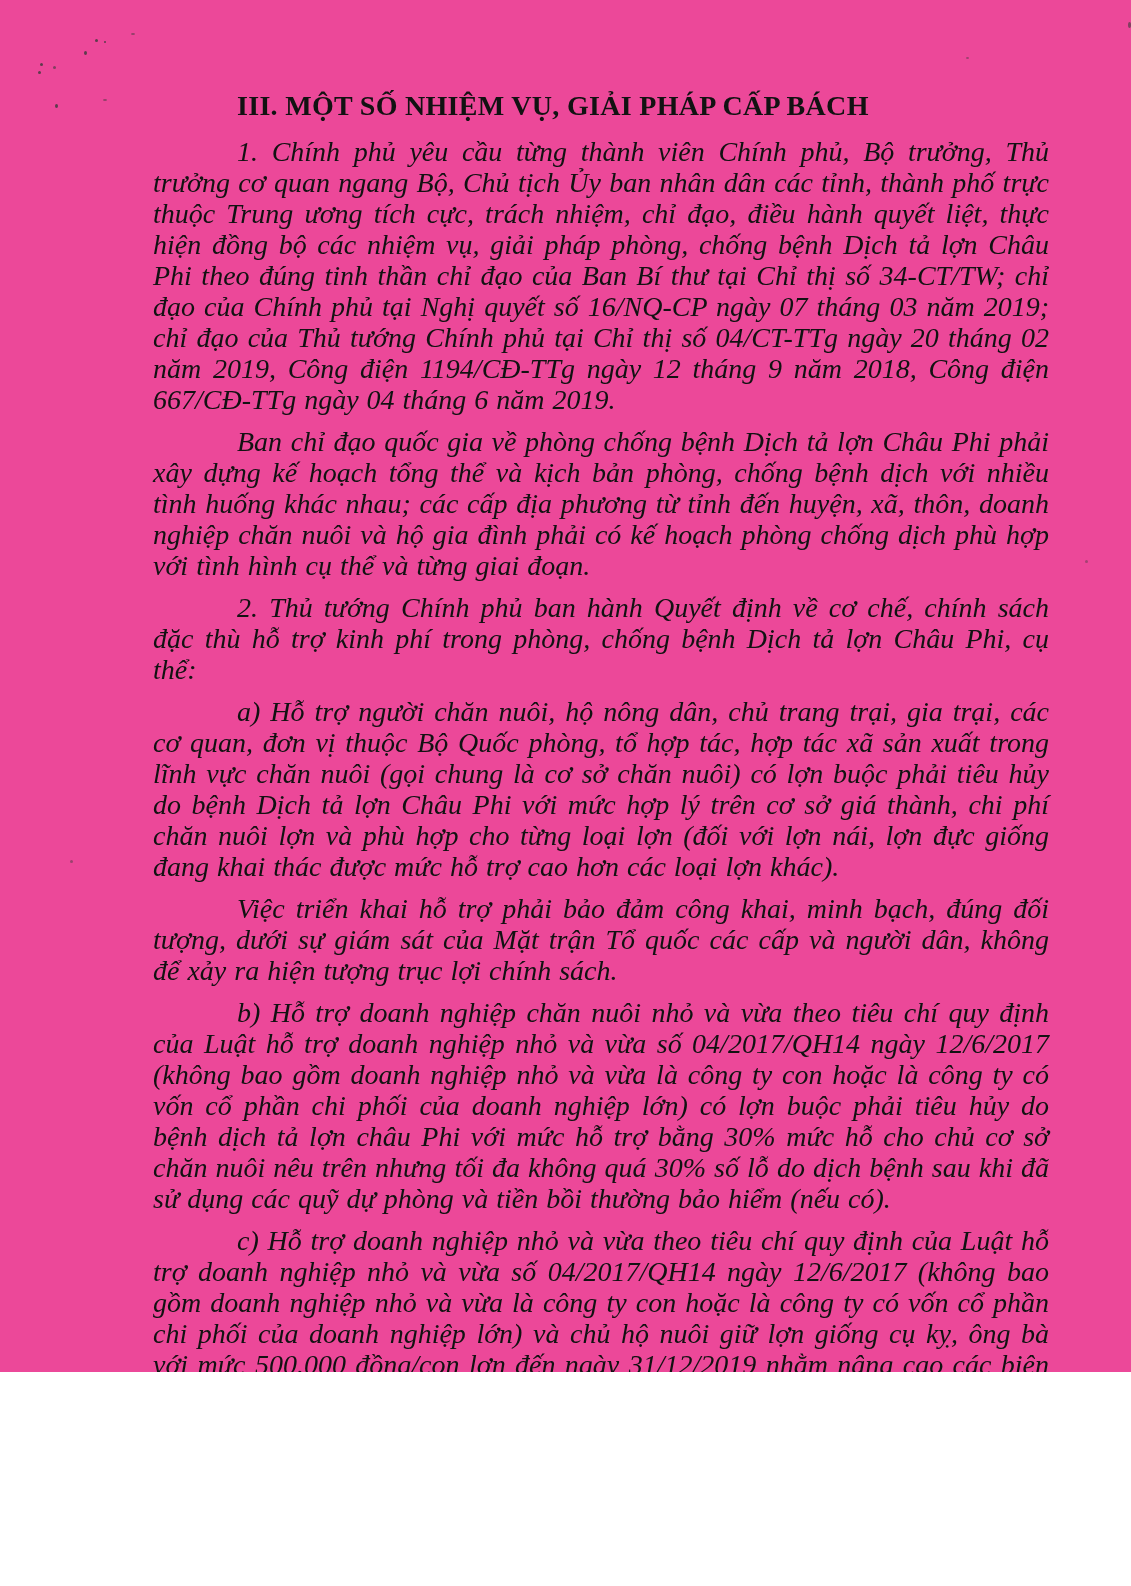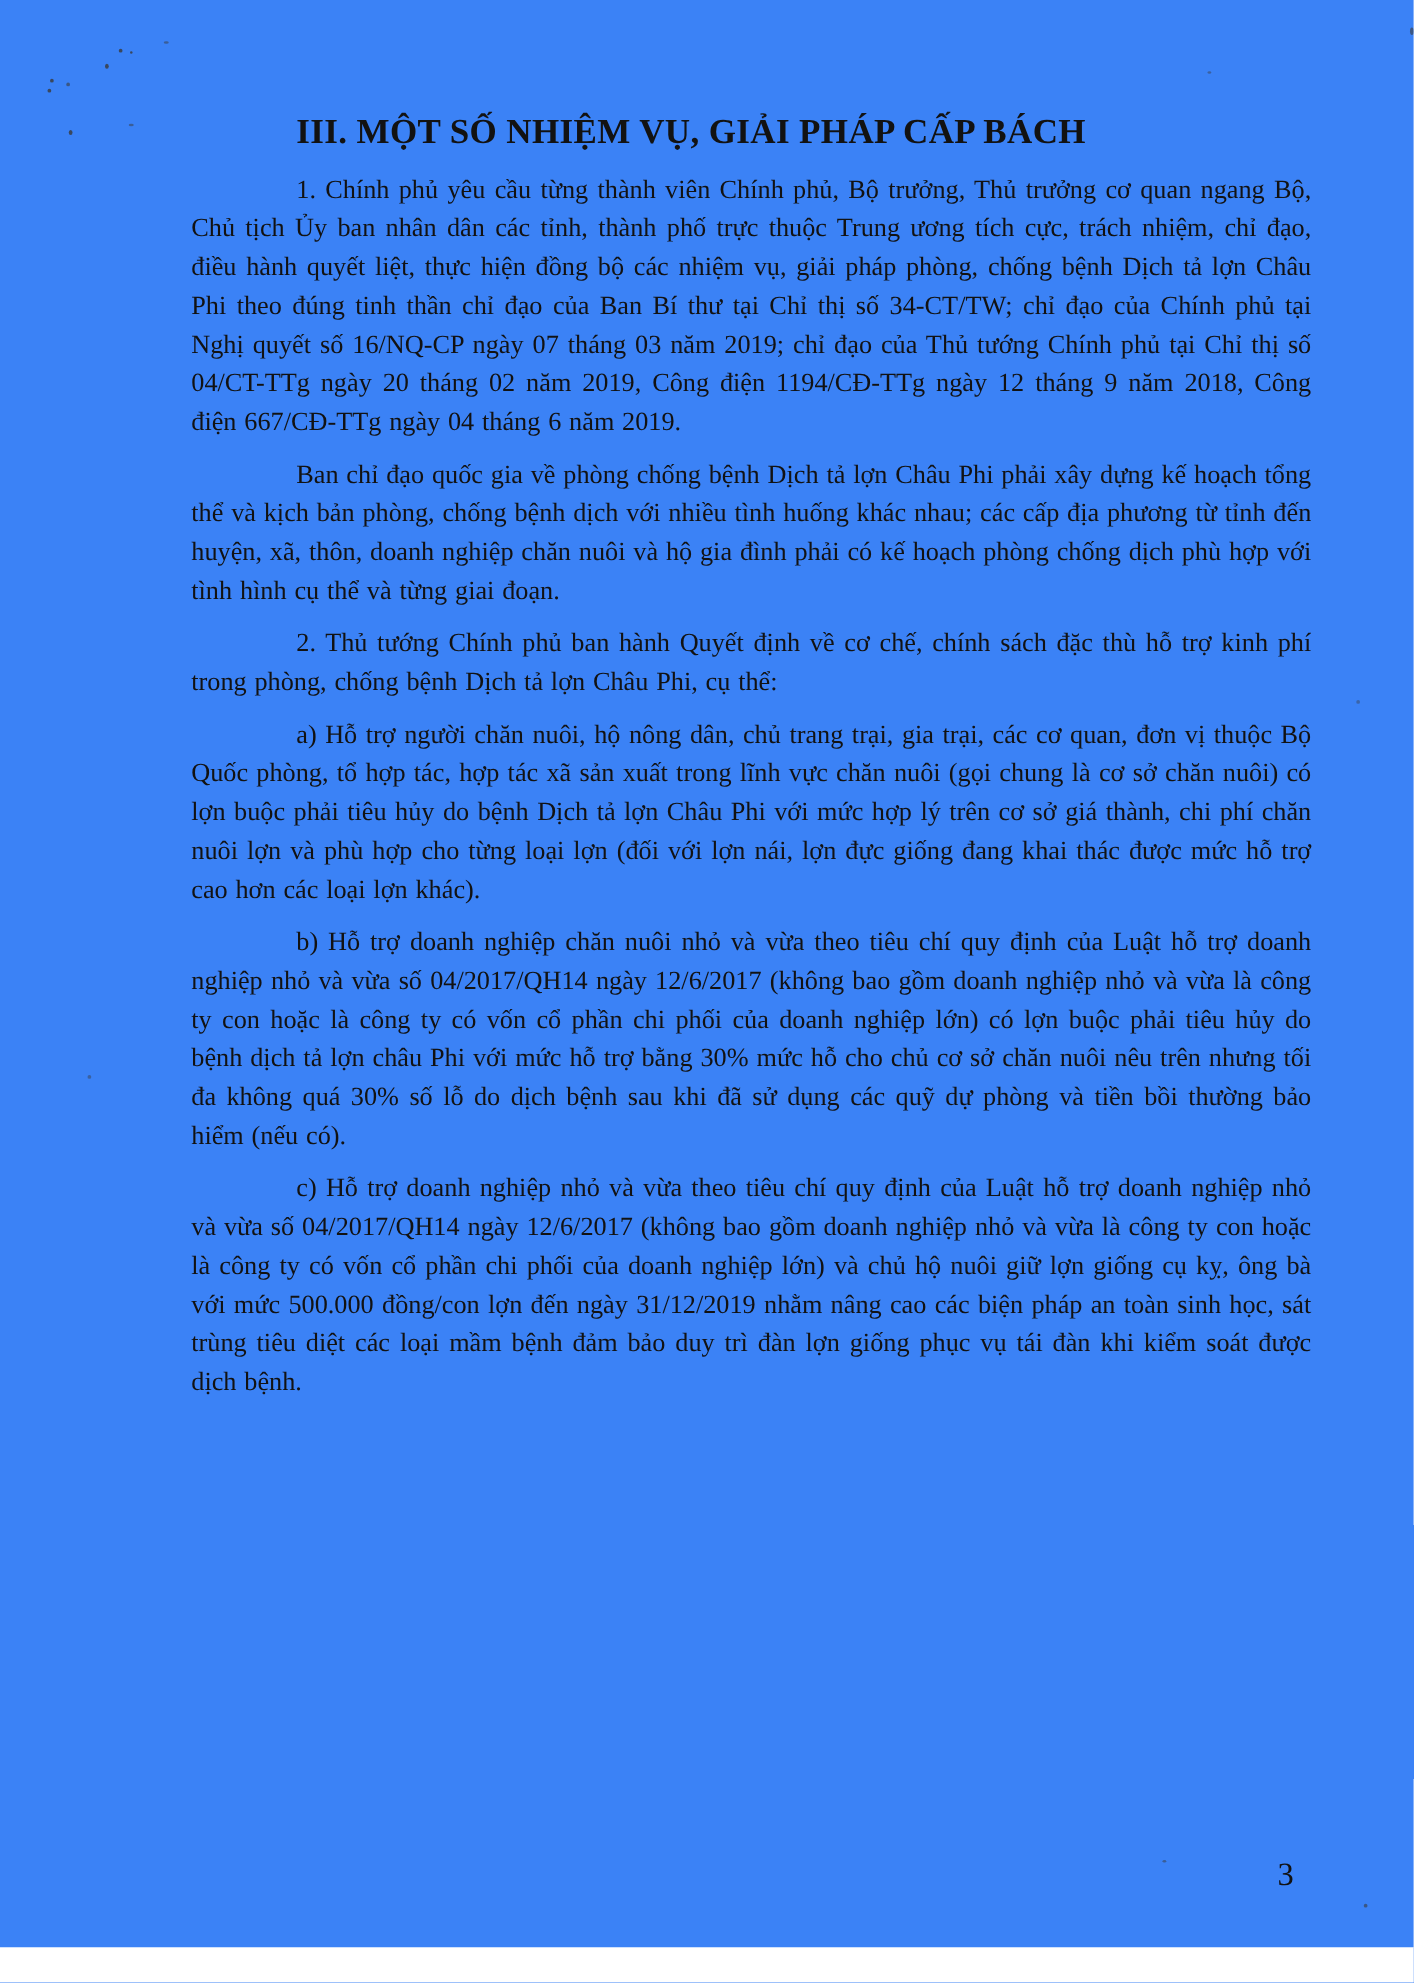--- a/index.html
+++ b/index.html
@@ -3,47 +3,48 @@
 <meta charset="utf-8">
 <style>
   html, body {
     margin: 0;
     padding: 0;
     background: #ffffff;
   }
   .page {
     position: relative;
     width: 1131px;
-    height: 1558px;
-    background: #3b82f6;
+    height: 1372px;
+    background: #ec4899;
     overflow: hidden;
     font-family: "Liberation Serif", "DejaVu Serif", serif;
     color: #121212;
   }
   .content {
     position: absolute;
     left: 153px;
     top: 90px;
     width: 896px;
   }
   .heading {
     font-size: 28px;
     font-weight: bold;
     margin: 0 0 14px 0;
     padding-left: 84px;
     letter-spacing: 0.3px;
     white-space: nowrap;
   }
   .para {
-    font-size: 21px;
+    font-size: 28px;
     line-height: 31px;
     text-align: justify;
     text-indent: 84px;
     margin: 0 0 11px 0;
     word-spacing: 1px;
+    font-style: italic;
   }
   .page-number {
     position: absolute;
     left: 1022px;
     top: 1485px;
     font-size: 26px;
   }
   
   .speck {
     position: absolute;
@@ -88,18 +89,19 @@
   <span class="speck s14"></span>
   <span class="speck s15"></span>
 
   <div class="content">
     <div class="heading">III. MỘT SỐ NHIỆM VỤ, GIẢI PHÁP CẤP BÁCH</div>
 
     <p class="para">1. Chính phủ yêu cầu từng thành viên Chính phủ, Bộ trưởng, Thủ trưởng cơ quan ngang Bộ, Chủ tịch Ủy ban nhân dân các tỉnh, thành phố trực thuộc Trung ương tích cực, trách nhiệm, chỉ đạo, điều hành quyết liệt, thực hiện đồng bộ các nhiệm vụ, giải pháp phòng, chống bệnh Dịch tả lợn Châu Phi theo đúng tinh thần chỉ đạo của Ban Bí thư tại Chỉ thị số 34-CT/TW; chỉ đạo của Chính phủ tại Nghị quyết số 16/NQ-CP ngày 07 tháng 03 năm 2019; chỉ đạo của Thủ tướng Chính phủ tại Chỉ thị số 04/CT-TTg ngày 20 tháng 02 năm 2019, Công điện 1194/CĐ-TTg ngày 12 tháng 9 năm 2018, Công điện 667/CĐ-TTg ngày 04 tháng 6 năm 2019.</p>
     <p class="para">Ban chỉ đạo quốc gia về phòng chống bệnh Dịch tả lợn Châu Phi phải xây dựng kế hoạch tổng thể và kịch bản phòng, chống bệnh dịch với nhiều tình huống khác nhau; các cấp địa phương từ tỉnh đến huyện, xã, thôn, doanh nghiệp chăn nuôi và hộ gia đình phải có kế hoạch phòng chống dịch phù hợp với tình hình cụ thể và từng giai đoạn.</p>
     <p class="para">2. Thủ tướng Chính phủ ban hành Quyết định về cơ chế, chính sách đặc thù hỗ trợ kinh phí trong phòng, chống bệnh Dịch tả lợn Châu Phi, cụ thể:</p>
     <p class="para">a) Hỗ trợ người chăn nuôi, hộ nông dân, chủ trang trại, gia trại, các cơ quan, đơn vị thuộc Bộ Quốc phòng, tổ hợp tác, hợp tác xã sản xuất trong lĩnh vực chăn nuôi (gọi chung là cơ sở chăn nuôi) có lợn buộc phải tiêu hủy do bệnh Dịch tả lợn Châu Phi với mức hợp lý trên cơ sở giá thành, chi phí chăn nuôi lợn và phù hợp cho từng loại lợn (đối với lợn nái, lợn đực giống đang khai thác được mức hỗ trợ cao hơn các loại lợn khác).</p>
+    <p class="para">Việc triển khai hỗ trợ phải bảo đảm công khai, minh bạch, đúng đối tượng, dưới sự giám sát của Mặt trận Tổ quốc các cấp và người dân, không để xảy ra hiện tượng trục lợi chính sách.</p>
     <p class="para">b) Hỗ trợ doanh nghiệp chăn nuôi nhỏ và vừa theo tiêu chí quy định của Luật hỗ trợ doanh nghiệp nhỏ và vừa số 04/2017/QH14 ngày 12/6/2017 (không bao gồm doanh nghiệp nhỏ và vừa là công ty con hoặc là công ty có vốn cổ phần chi phối của doanh nghiệp lớn) có lợn buộc phải tiêu hủy do bệnh dịch tả lợn châu Phi với mức hỗ trợ bằng 30% mức hỗ cho chủ cơ sở chăn nuôi nêu trên nhưng tối đa không quá 30% số lỗ do dịch bệnh sau khi đã sử dụng các quỹ dự phòng và tiền bồi thường bảo hiểm (nếu có).</p>
     <p class="para">c) Hỗ trợ doanh nghiệp nhỏ và vừa theo tiêu chí quy định của Luật hỗ trợ doanh nghiệp nhỏ và vừa số 04/2017/QH14 ngày 12/6/2017 (không bao gồm doanh nghiệp nhỏ và vừa là công ty con hoặc là công ty có vốn cổ phần chi phối của doanh nghiệp lớn) và chủ hộ nuôi giữ lợn giống cụ kỵ, ông bà với mức 500.000 đồng/con lợn đến ngày 31/12/2019 nhằm nâng cao các biện pháp an toàn sinh học, sát trùng tiêu diệt các loại mầm bệnh đảm bảo duy trì đàn lợn giống phục vụ tái đàn khi kiểm soát được dịch bệnh.</p>
   </div>
 
   <div class="page-number">3</div>
 </div>
 
 </body></html>

